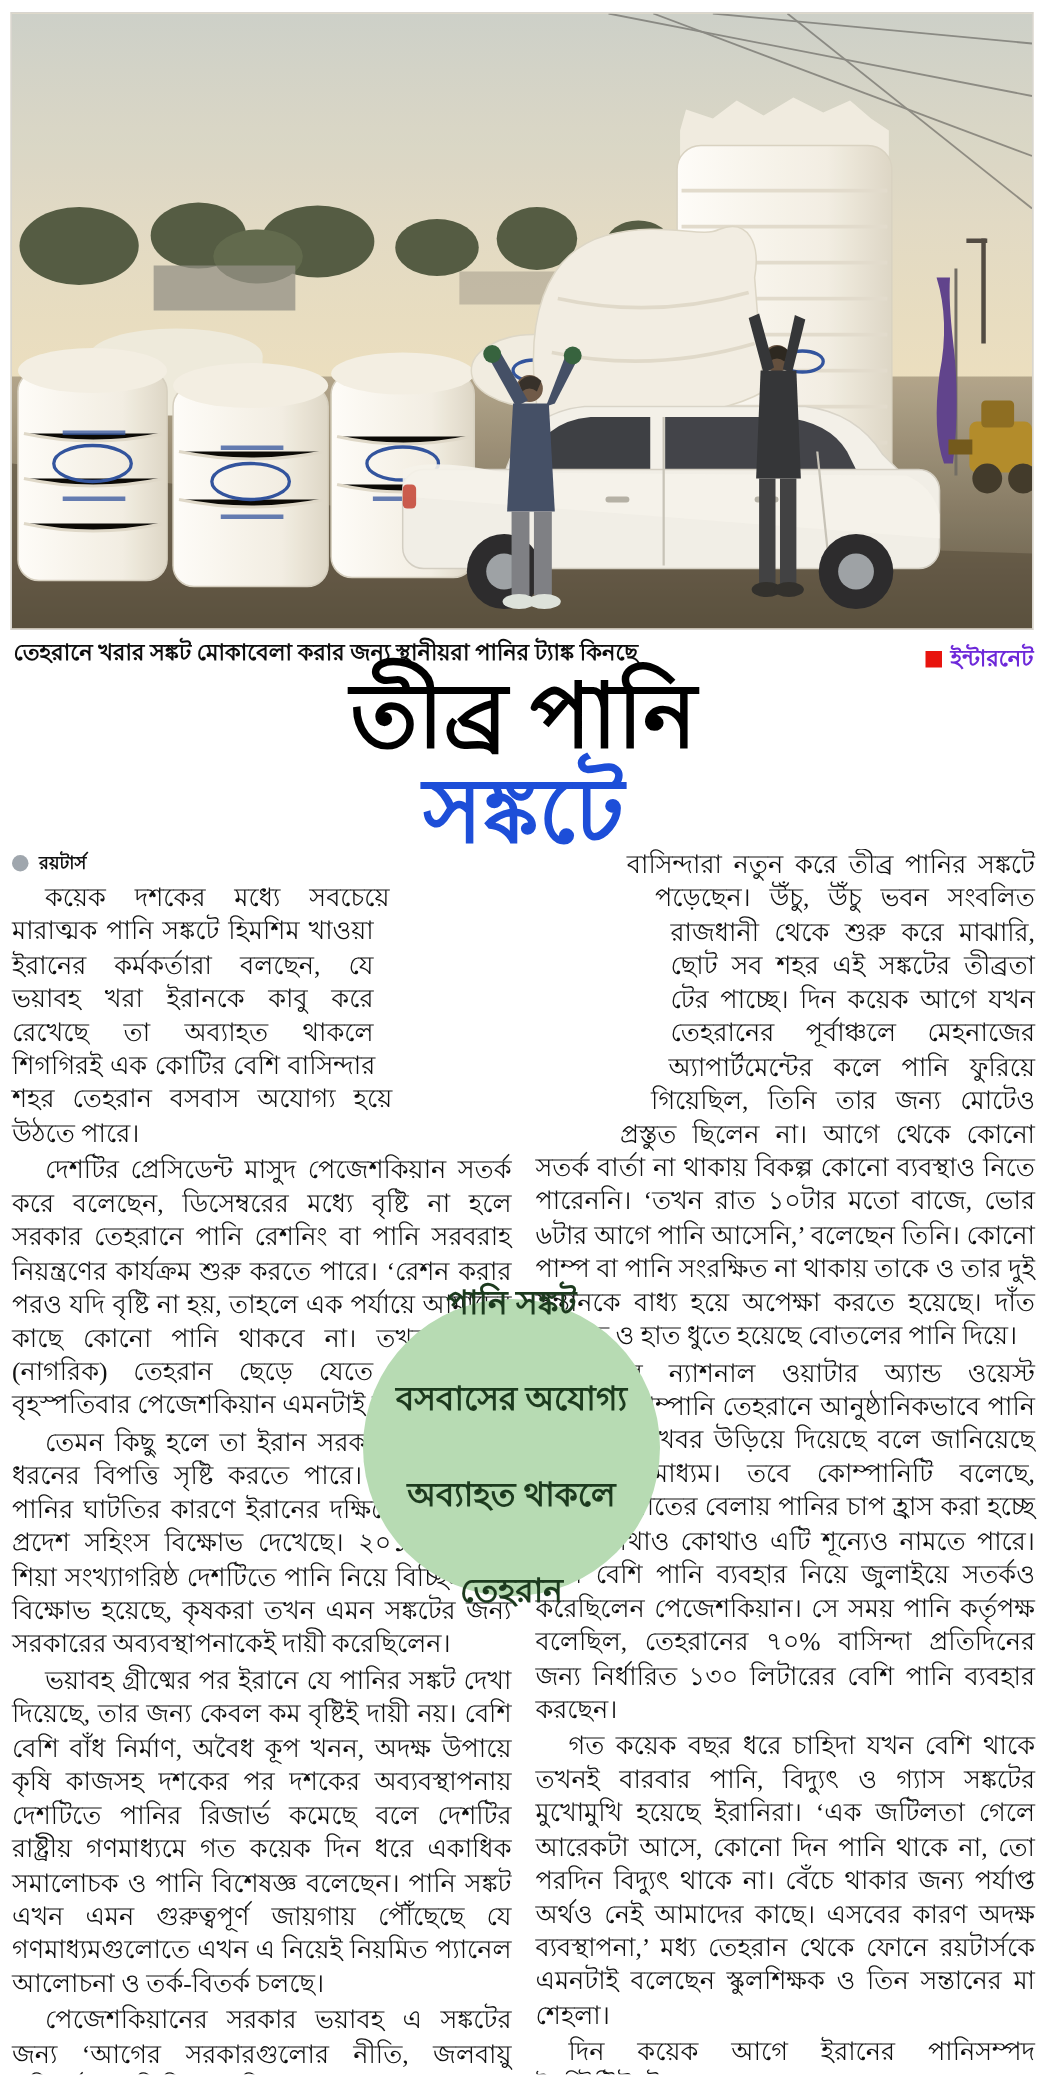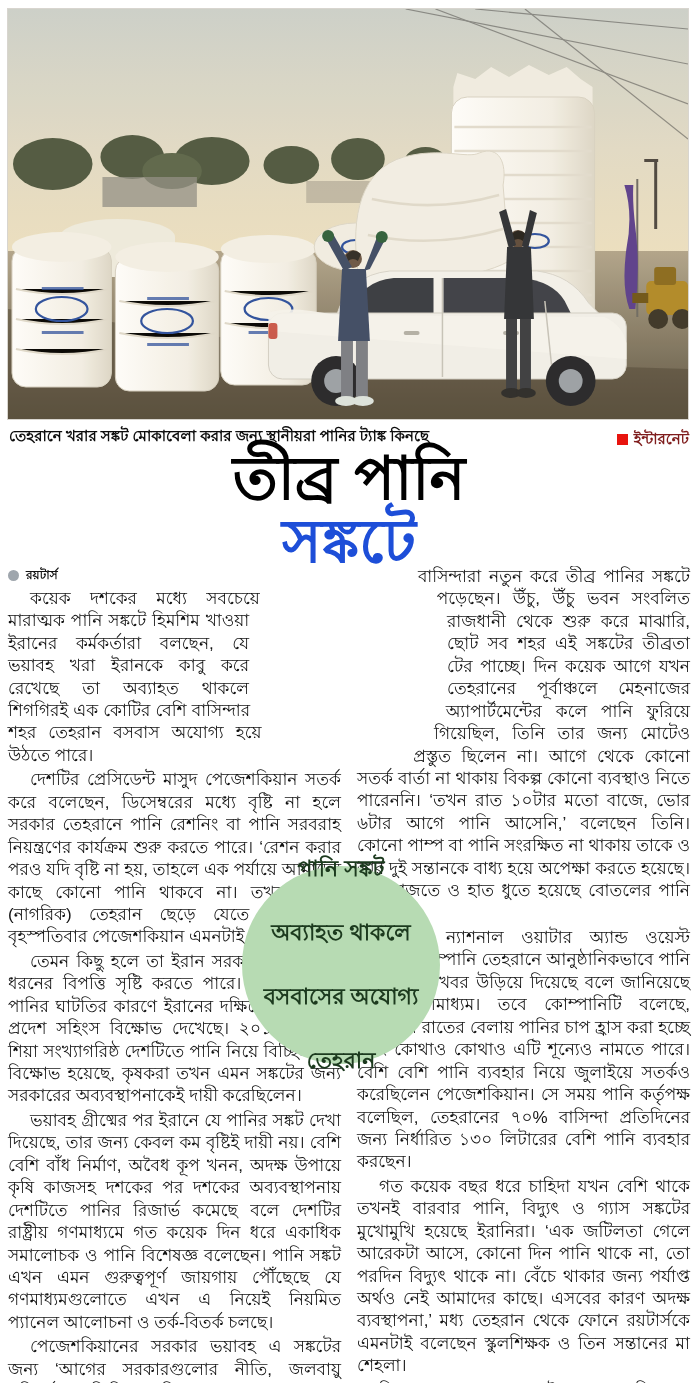--- a/index.html
+++ b/index.html
@@ -1,26 +1,26 @@
 <!DOCTYPE html>
 <html><head>
 <meta charset="utf-8">
 <style>
   html,body{margin:0;padding:0;background:#ffffff;}
   .page{
     position:relative;width:698px;height:1383px;overflow:hidden;background:#ffffff;
-    font-family:Liberation Sans, sans-serif;color:#111;
+    font-family:Liberation Serif, serif;color:#111;
   }
   
   .photo{margin:8px 7px 0 7px;width:682px;height:412px;border:1px solid #d8d5cf;box-sizing:border-box;overflow:hidden;background:#e8dfc9;}
   .photo svg{display:block;width:100%;height:100%;}
   
   .caption-row{display:flex;justify-content:space-between;align-items:flex-start;margin:7px 9px 0 9px;}
   .caption{font-size:15px;font-weight:bold;color:#0d0d0d;line-height:1.2;}
-  .credit{display:flex;align-items:center;gap:6px;font-size:15px;font-weight:bold;color:#7f1d1d;white-space:nowrap;}
+  .credit{display:flex;align-items:center;gap:6px;font-size:15px;font-weight:bold;color:#6d28d9;white-space:nowrap;}
   .credit-marker{width:11px;height:11px;background:#e8140e;display:inline-block;}
   
   .headline{
     margin:10px 8px 0 8px;height:96px;display:flex;align-items:center;justify-content:center;
     font-size:60px;font-weight:800;line-height:1.05;color:#000;letter-spacing:0px;white-space:nowrap;flex-direction:column;
   }
   .headline .hl-red{color:#1d4ed8;}
   .headline span{padding:0 6px;}
   
   .article{position:relative;margin-top:8px;padding:0 8px;display:flex;gap:16px;height:830px;overflow:hidden;}
@@ -244,19 +244,19 @@
       <div class="spacer spacer-col2"></div>
       <p class="no-indent">বাসিন্দারা নতুন করে তীব্র পানির সঙ্কটে পড়েছেন। উঁচু, উঁচু ভবন সংবলিত রাজধানী থেকে শুরু করে মাঝারি, ছোট সব শহর এই সঙ্কটের তীব্রতা টের পাচ্ছে। দিন কয়েক আগে যখন তেহরানের পূর্বাঞ্চলে মেহনাজের অ্যাপার্টমেন্টের কলে পানি ফুরিয়ে গিয়েছিল, তিনি তার জন্য মোটেও প্রস্তুত ছিলেন না। আগে থেকে কোনো সতর্ক বার্তা না থাকায় বিকল্প কোনো ব্যবস্থাও নিতে পারেননি। ‘তখন রাত ১০টার মতো বাজে, ভোর ৬টার আগে পানি আসেনি,’ বলেছেন তিনি। কোনো পাম্প বা পানি সংরক্ষিত না থাকায় তাকে ও তার দুই সন্তানকে বাধ্য হয়ে অপেক্ষা করতে হয়েছে। দাঁত মাজতে ও হাত ধুতে হয়েছে বোতলের পানি দিয়ে।</p>
       <p>ইরানের ন্যাশনাল ওয়াটার অ্যান্ড ওয়েস্ট ওয়াটার কোম্পানি তেহরানে আনুষ্ঠানিকভাবে পানি রেশনিংয়ের খবর উড়িয়ে দিয়েছে বলে জানিয়েছে রাষ্ট্রীয় গণমাধ্যম। তবে কোম্পানিটি বলেছে, তেহরানে রাতের বেলায় পানির চাপ হ্রাস করা হচ্ছে এবং কোথাও কোথাও এটি শূন্যেও নামতে পারে। বেশি বেশি পানি ব্যবহার নিয়ে জুলাইয়ে সতর্কও করেছিলেন পেজেশকিয়ান। সে সময় পানি কর্তৃপক্ষ বলেছিল, তেহরানের ৭০% বাসিন্দা প্রতিদিনের জন্য নির্ধারিত ১৩০ লিটারের বেশি পানি ব্যবহার করছেন।</p>
       <p>গত কয়েক বছর ধরে চাহিদা যখন বেশি থাকে তখনই বারবার পানি, বিদ্যুৎ ও গ্যাস সঙ্কটের মুখোমুখি হয়েছে ইরানিরা। ‘এক জটিলতা গেলে আরেকটা আসে, কোনো দিন পানি থাকে না, তো পরদিন বিদ্যুৎ থাকে না। বেঁচে থাকার জন্য পর্যাপ্ত অর্থও নেই আমাদের কাছে। এসবের কারণ অদক্ষ ব্যবস্থাপনা,’ মধ্য তেহরান থেকে ফোনে রয়টার্সকে এমনটাই বলেছেন স্কুলশিক্ষক ও তিন সন্তানের মা শেহলা।</p>
       <p>দিন কয়েক আগে ইরানের পানিসম্পদ ইনস্টিটিউটের প্রধান মোহাম্মদ রেজা কাভিয়ানপোরকে উদ্ধৃত করে রাষ্ট্রীয় গণমাধ্যম জানায়, গত বছর ইরানে বৃষ্টিপাতের পরিমাণ ছিল ৫৭ বছরের গড়ের চেয়েও ৪০ শতাংশ কম। খরা মৌসুম এ বছরের ডিসেম্বরের শেষ পর্যন্ত চলবে বলেও পূর্বাভাসে ধারণা দেন তিনি।</p>
 
     </div>
 
     <div class="pull-quote">
       <div>পানি সঙ্কট</div>
+      <div>বসবাসের অযোগ্য</div>
       <div>অব্যাহত থাকলে</div>
-      <div>বসবাসের অযোগ্য</div>
       <div>তেহরান</div>
     </div>
 
   </div>
 </div>
 
 </body></html>

